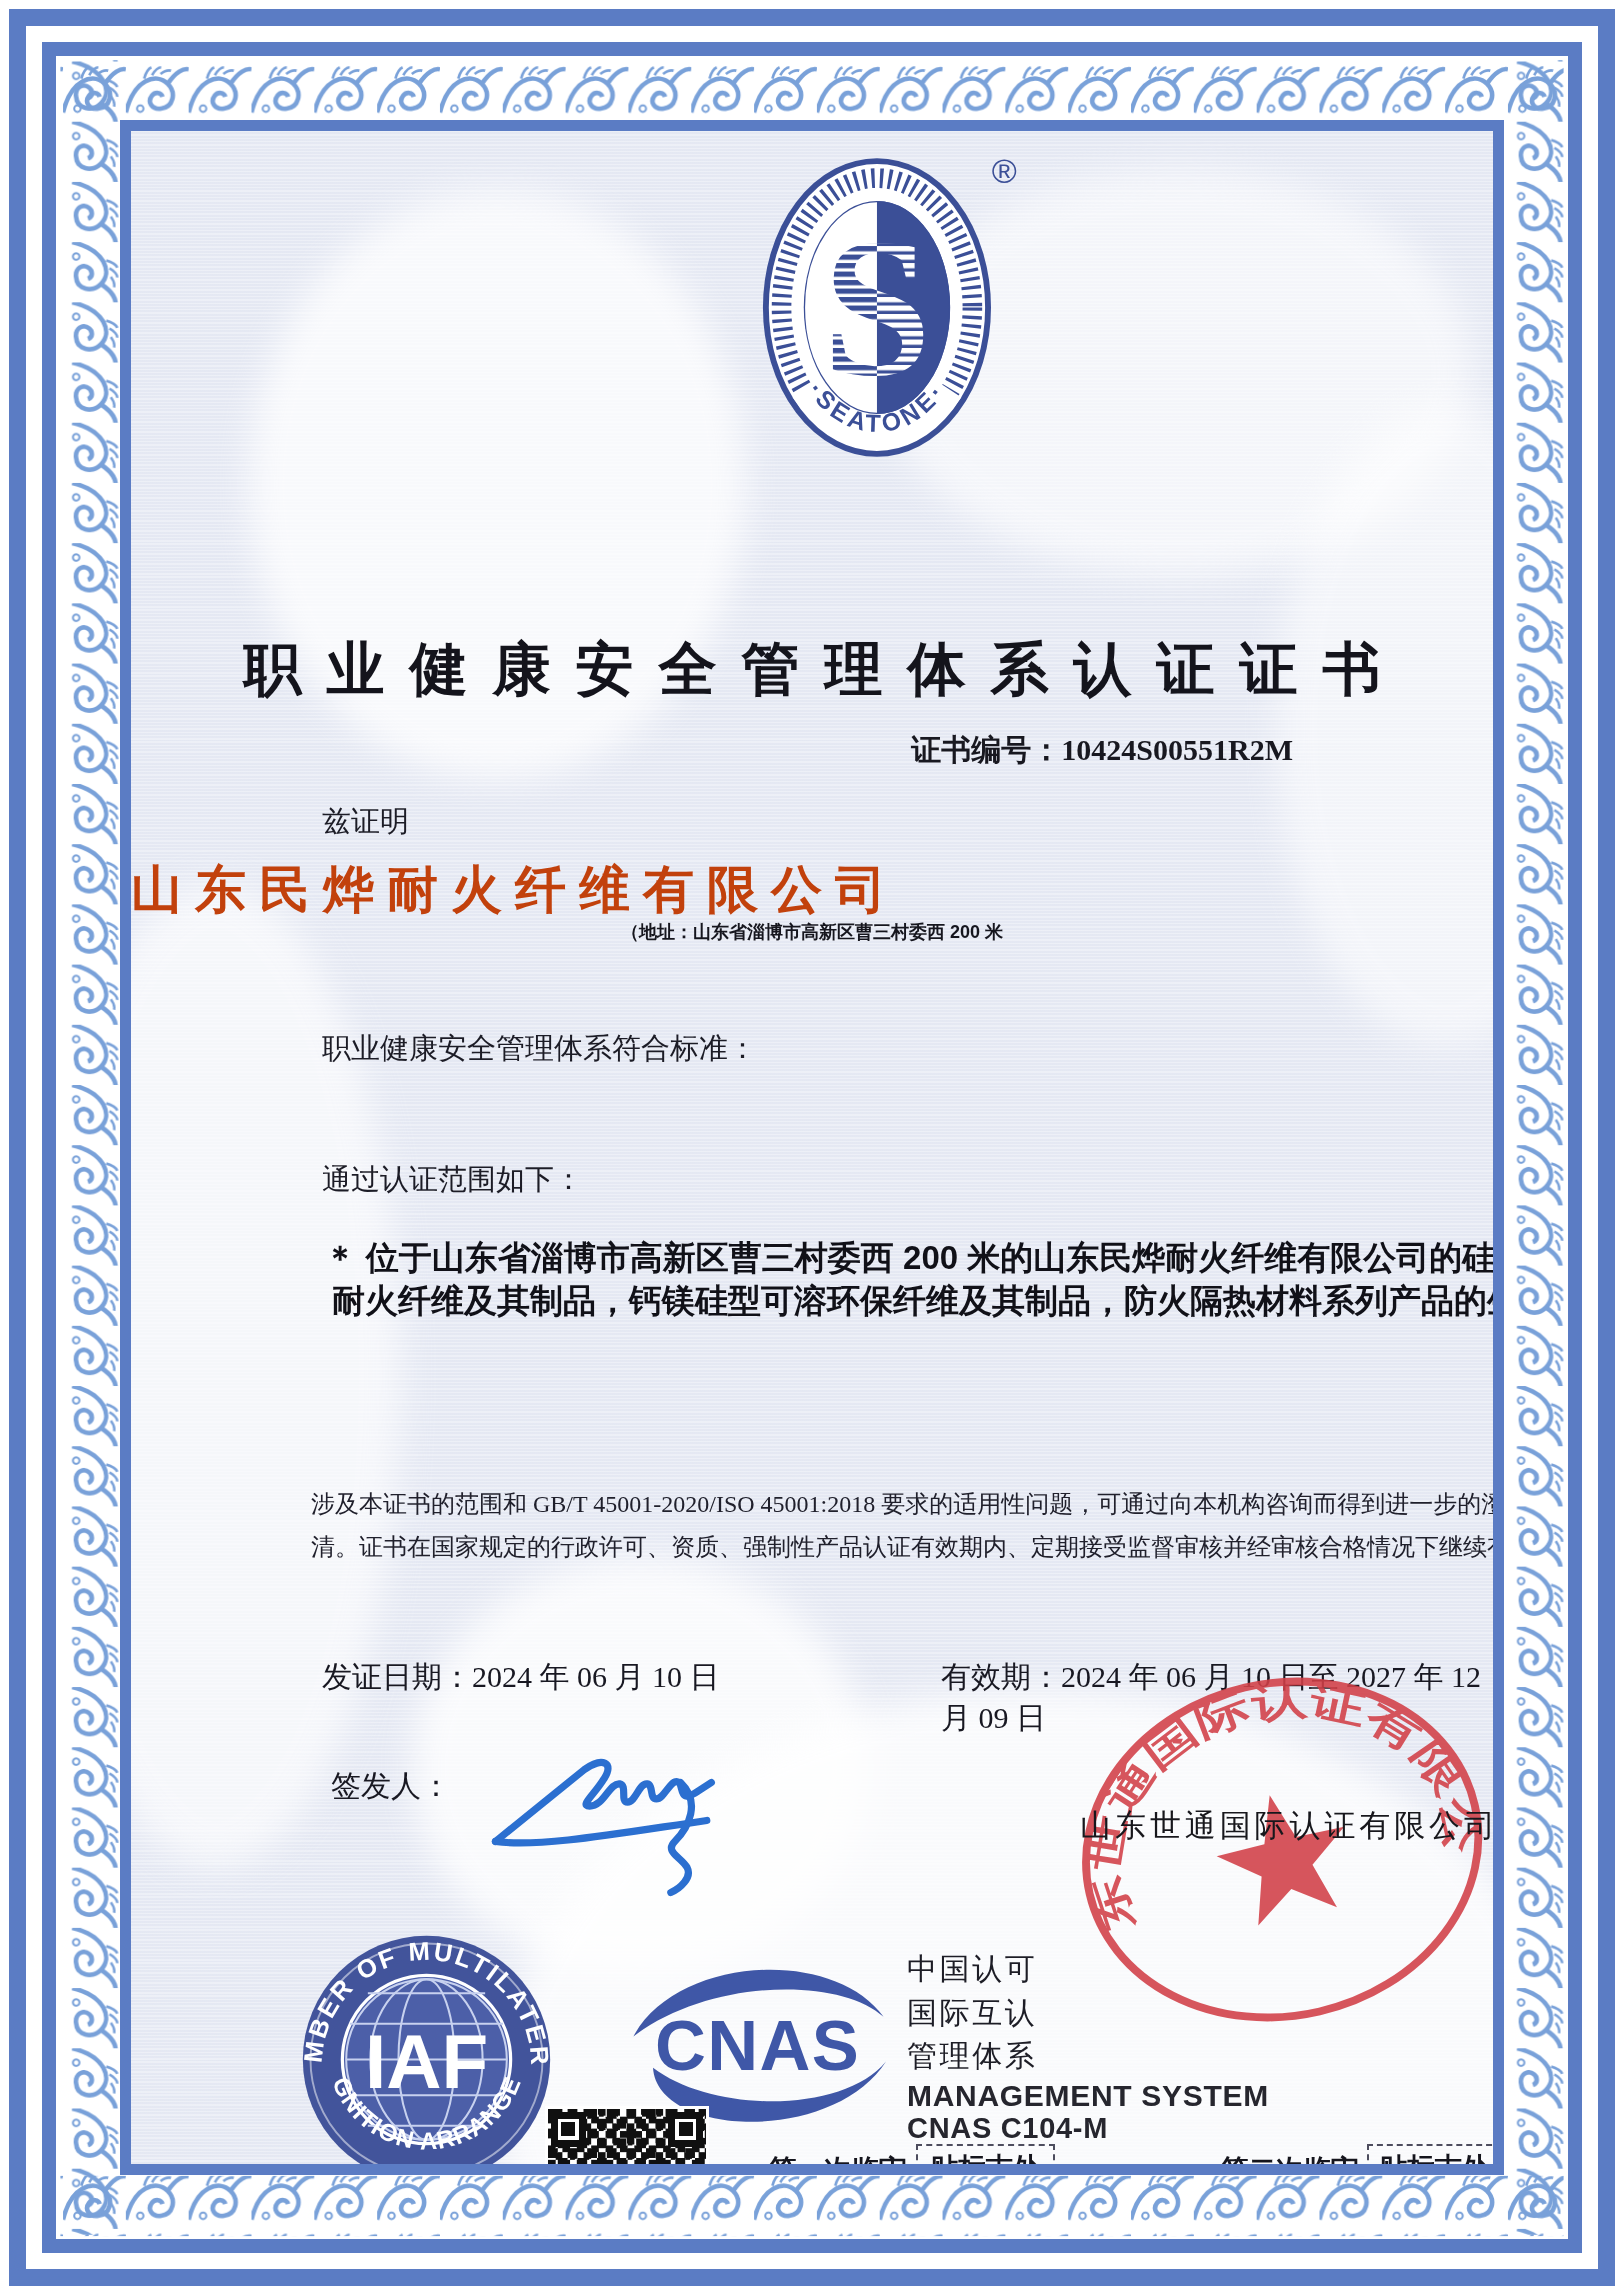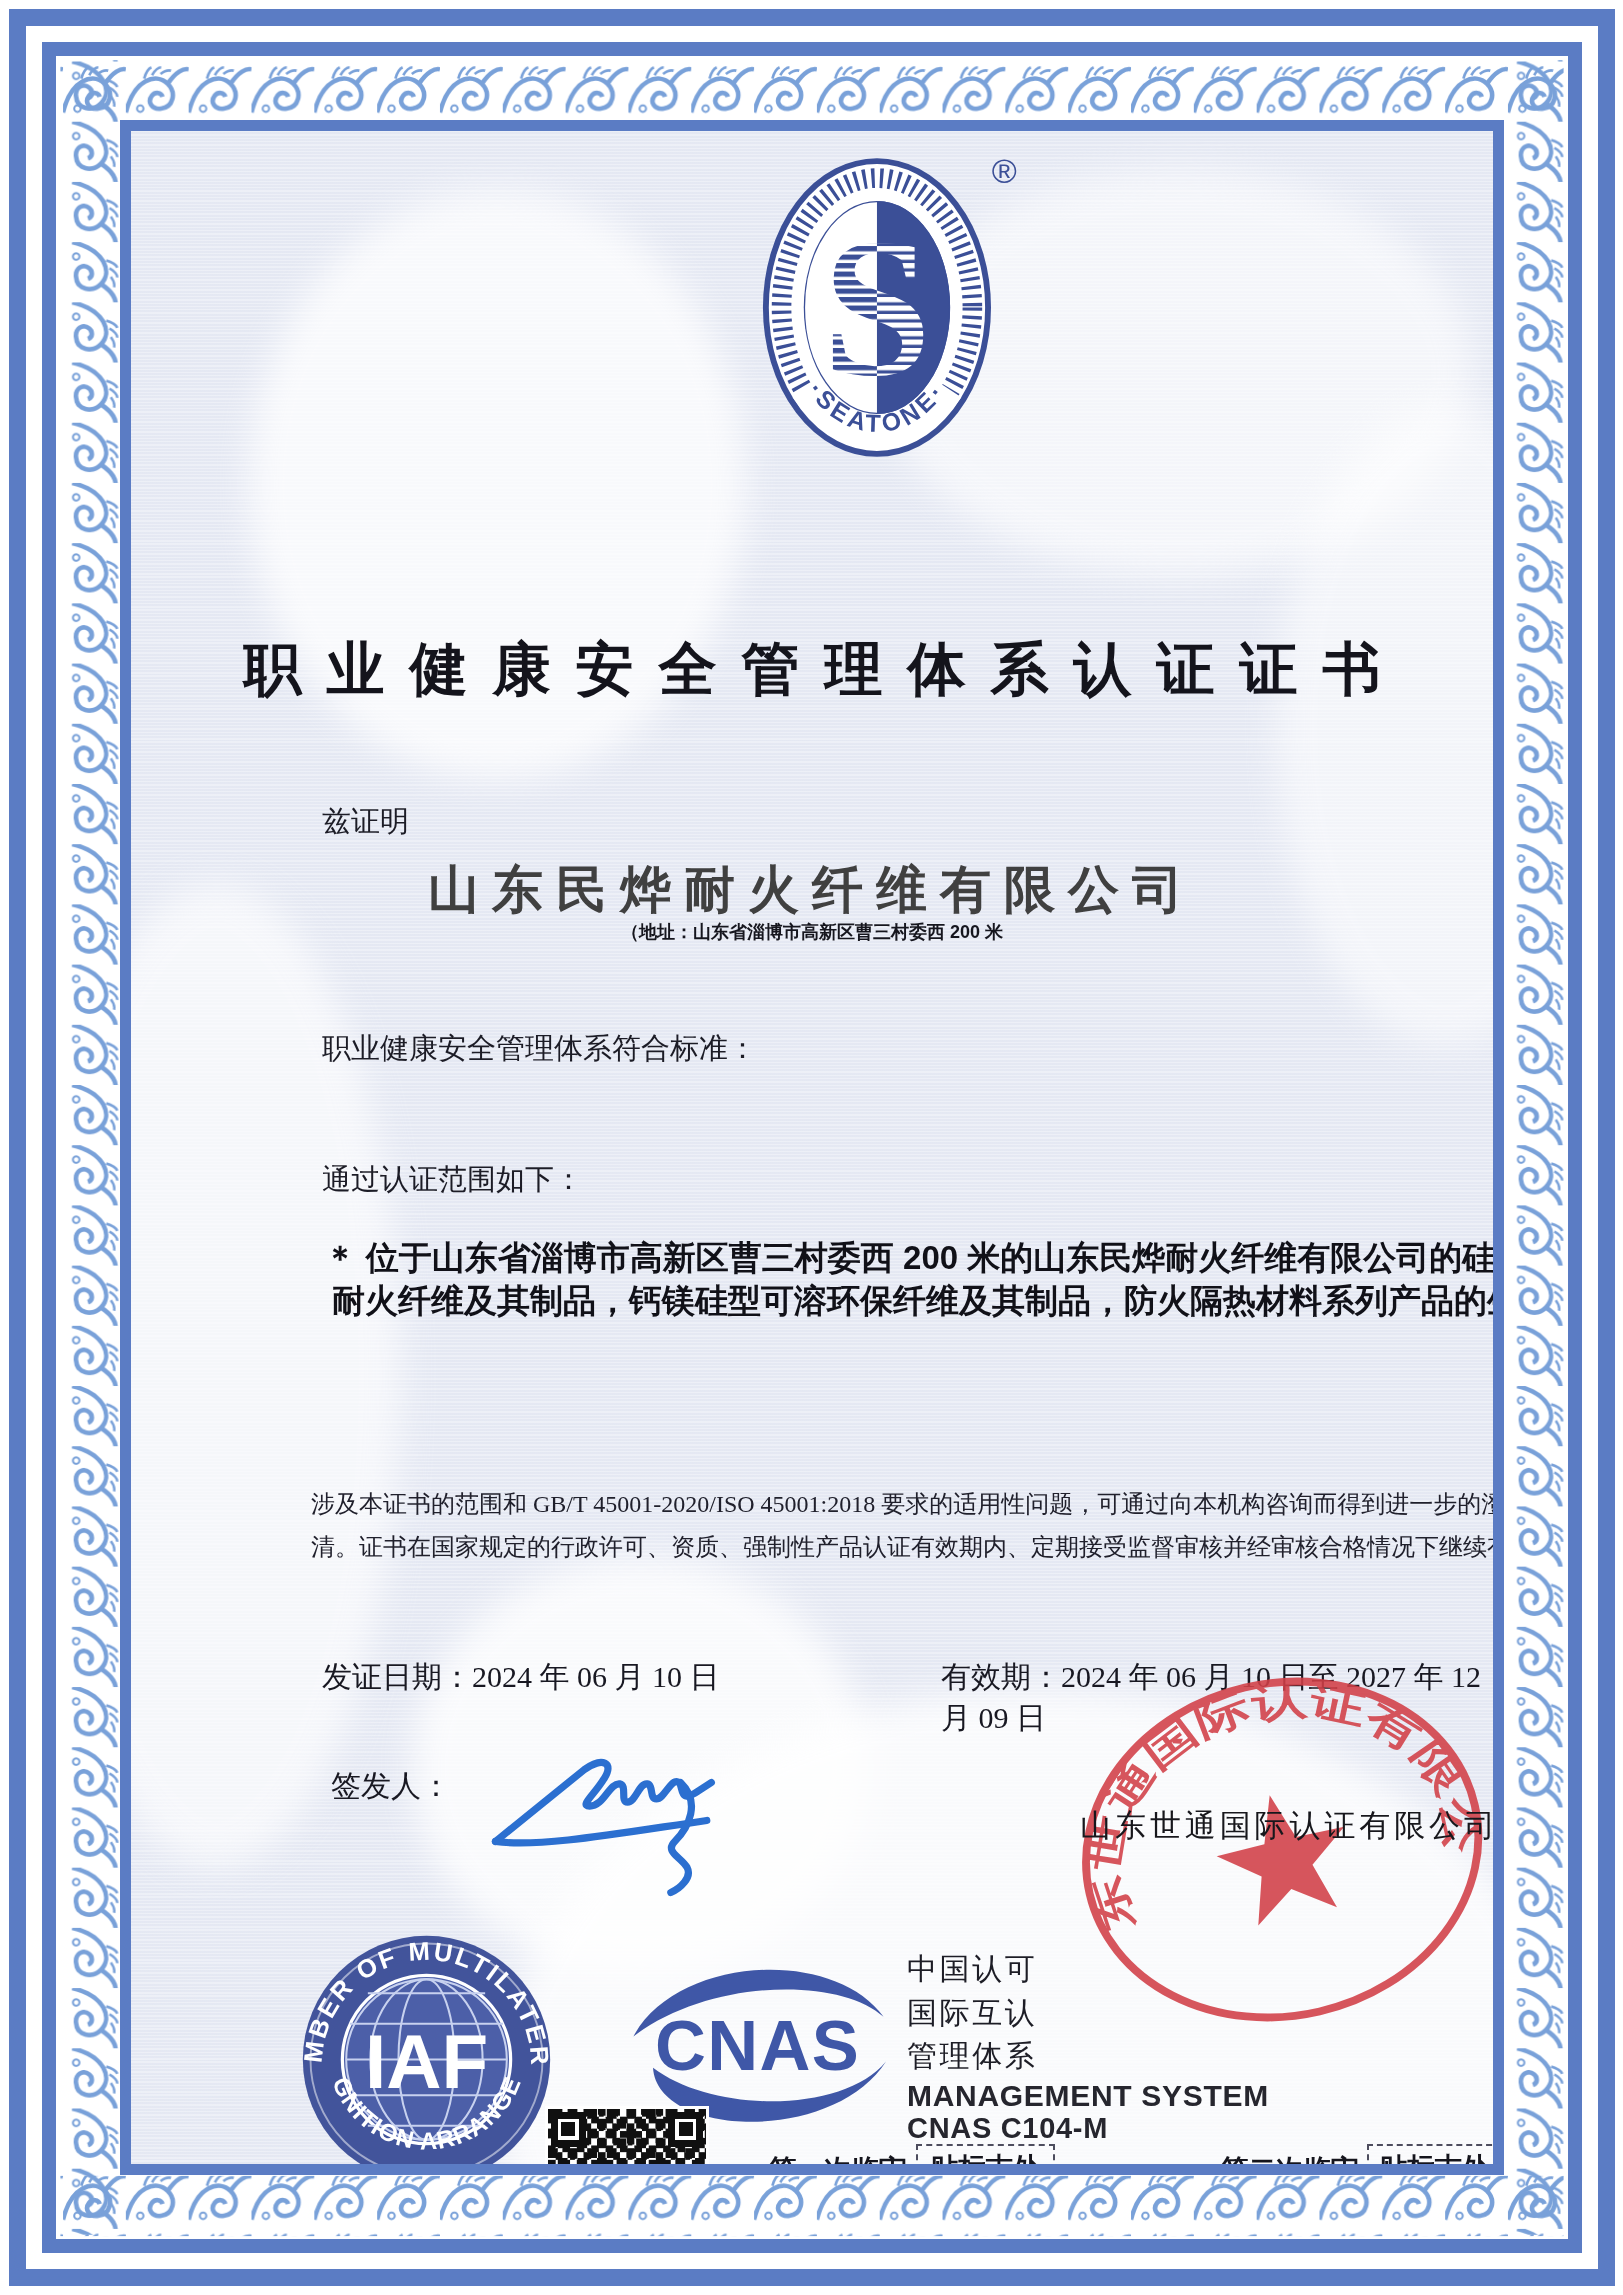--- a/index.html
+++ b/index.html
@@ -17,22 +17,22 @@
   .content::before{content:"";position:absolute;inset:0;
     background:repeating-linear-gradient(180deg,rgba(255,255,255,.35) 0 1.3px,rgba(205,212,231,.28) 1.3px 3.3px);
     opacity:.55;pointer-events:none;}
   .wm{position:absolute;background:#ffffff;border-radius:50%;filter:blur(17px);pointer-events:none;}
   .layer{position:absolute;inset:0;}
   
   .title{top:461px;left:0;width:100%;text-align:center;font-size:58px;font-weight:bold;
     letter-spacing:25px;padding-left:25px;box-sizing:border-box;color:#14141c;}
   .certno{top:599px;right:200px;font-size:30px;font-weight:bold;color:#181820;}
   .intro{top:671px;left:191px;font-size:29px;color:#1c1c26;}
-  .company{top:725px;left:0;width:100%;text-align:center;font-size:51px;font-weight:bold;
-    letter-spacing:13px;color:#404040;}
+  .company{top:725px;left:0;width:100%;text-align:left;font-size:51px;font-weight:bold;
+    letter-spacing:13px;color:#c2410c;}
   .addr{top:789px;left:0;width:100%;text-align:center;font-family:"Liberation Sans","DejaVu Sans",sans-serif;
     font-size:18px;font-weight:bold;color:#16161e;}
   .credit{top:837px;}
   .stdlead{top:898px;left:191px;font-size:29px;color:#1c1c26;}
   .stdcode{top:950px;left:357px;font-family:"Liberation Sans","DejaVu Sans",sans-serif;
     font-size:47px;font-weight:bold;letter-spacing:0.7px;color:#17171f;}
   .scopelead{top:1029px;left:191px;font-size:29px;color:#1c1c26;}
   .scope{top:1105px;left:170px;width:1283px;text-align:center;
     font-family:"Liberation Sans","DejaVu Sans",sans-serif;font-size:33px;font-weight:bold;
     line-height:43px;color:#111118;}
@@ -146,20 +146,23 @@
           <ellipse cx="205" cy="250" rx="112" ry="163" fill="none" stroke="#3b4f97" stroke-width="4"></ellipse>
         </g>
         <text font-family="Liberation Sans, DejaVu Sans, sans-serif" font-size="38" font-weight="bold" fill="#3b4f97" letter-spacing="6">
           <textPath href="#seatoneArc" startOffset="50%" text-anchor="middle">·SEATONE·</textPath>
         </text>
         <text x="400" y="60" text-anchor="middle" font-size="52" fill="#3b4f97" font-family="Liberation Sans, DejaVu Sans, sans-serif">®</text>
       </svg>
 
       <h1 class="abs title">职业健康安全管理体系认证证书</h1>
 
+      <div class="abs certno">
+        <span>证书编号：</span><span>10424S00551R2M</span>
+      </div>
 
       <div class="abs intro">兹证明</div>
 
       <div class="abs company">山东民烨耐火纤维有限公司</div>
       <div class="abs addr">（地址：山东省淄博市高新区曹三村委西 200 米</div>
 
       <div class="abs stdlead">职业健康安全管理体系符合标准：</div>
       <div class="abs scopelead">通过认证范围如下：</div>
 
       <div class="abs scope">

